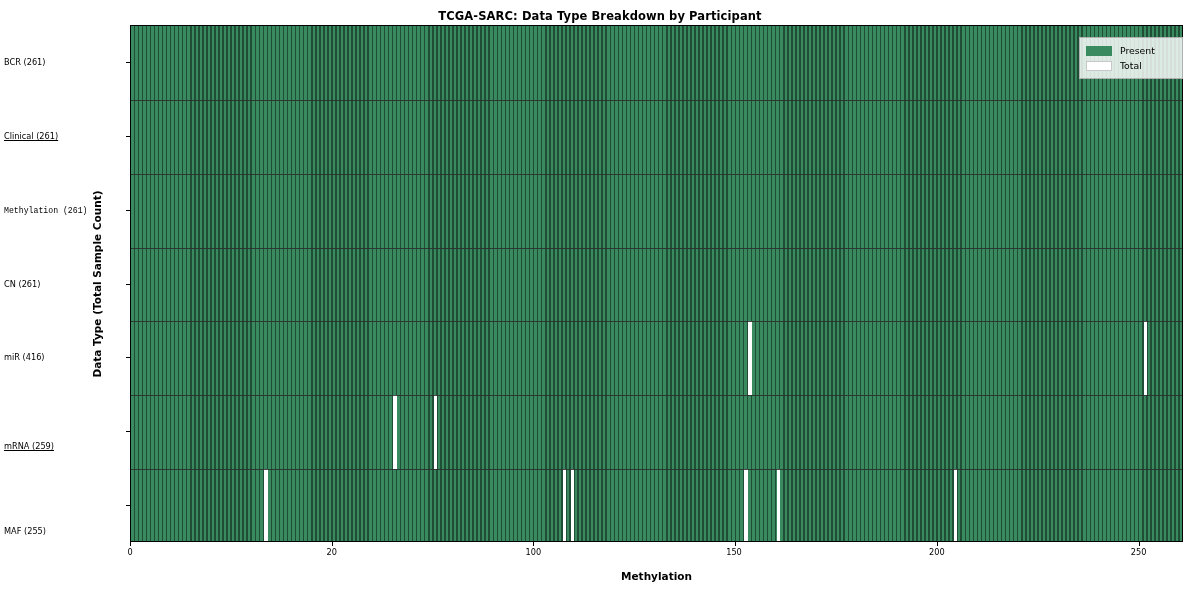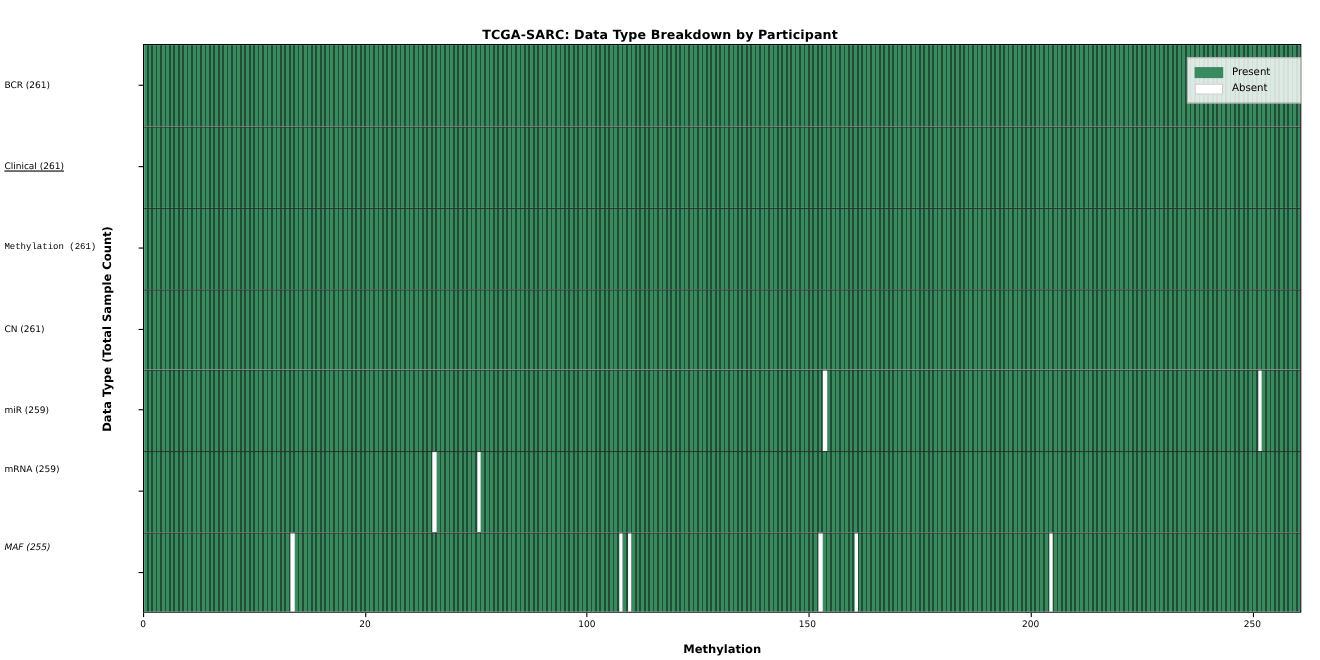--- a/index.html
+++ b/index.html
@@ -12,21 +12,20 @@
     height: 600px;
     font-family: "DejaVu Sans", sans-serif;
     position: relative;
     overflow: hidden;
   }
   #figure {
     position: absolute;
     left: 0; top: 0;
     width: 1200px;
     height: 428px;
-    margin-top: 15px;
   }
   
   #chart-title {
     position: absolute;
     left: 0;
     top: 9px;
     width: 1200px;
     text-align: center;
     font-size: 11.5px;
     font-weight: bold;
@@ -175,25 +174,25 @@
 
   <div id="y-axis">
       <div class="ytick-label" style="top: 61.9286px; width: 118px; left: 4px;">BCR (261)</div>
       <div class="ytick-mark" style="left: 126px; top: 61.9286px;"></div>
       <div class="ytick-label" style="top: 135.786px; width: 118px; left: 4px; text-decoration: underline;">Clinical (261)</div>
       <div class="ytick-mark" style="left: 126px; top: 135.786px;"></div>
       <div class="ytick-label" style="top: 209.643px; width: 118px; left: 4px; font-family: Liberation Mono, monospace;">Methylation (261)</div>
       <div class="ytick-mark" style="left: 126px; top: 209.643px;"></div>
       <div class="ytick-label" style="top: 283.5px; width: 118px; left: 4px;">CN (261)</div>
       <div class="ytick-mark" style="left: 126px; top: 283.5px;"></div>
-      <div class="ytick-label" style="top: 357.357px; width: 118px; left: 4px;">miR (259)</div>
+      <div class="ytick-label" style="top: 357.357px; width: 118px; left: 4px;">miR (416)</div>
       <div class="ytick-mark" style="left: 126px; top: 357.357px;"></div>
-      <div class="ytick-label" style="top: 411px; width: 118px; left: 4px;">mRNA (259)</div>
+      <div class="ytick-label" style="top: 446px; width: 118px; left: 4px; text-decoration: underline;">mRNA (259)</div>
       <div class="ytick-mark" style="left: 126px; top: 431.214px;"></div>
-      <div class="ytick-label" style="top: 482px; width: 118px; left: 4px; font-style: italic;">MAF (255)</div>
+      <div class="ytick-label" style="top: 531px; width: 118px; left: 4px;">MAF (255)</div>
       <div class="ytick-mark" style="left: 126px; top: 505.071px;"></div>
     </div>
   <div id="x-axis">
       <div class="xtick-mark" style="left: 130px;"></div>
       <div class="xtick-label" style="left: 130px;">0</div>
       <div class="xtick-mark" style="left: 331.724px;"></div>
       <div class="xtick-label" style="left: 331.724px;">20</div>
       <div class="xtick-mark" style="left: 533.448px;"></div>
       <div class="xtick-label" style="left: 533.448px;">100</div>
       <div class="xtick-mark" style="left: 735.172px;"></div>
@@ -246,17 +245,17 @@
 
   <div id="xlabel">Methylation</div>
 
   <div id="legend">
       <div class="legend-row">
         <span class="legend-swatch present" style="background: rgb(58, 138, 95);"></span>
         <span class="legend-text">Present</span>
       </div>
       <div class="legend-row">
         <span class="legend-swatch absent"></span>
-        <span class="legend-text">Absent</span>
+        <span class="legend-text">Total</span>
       </div>
     </div>
 
 </div>
 
 </body></html>

